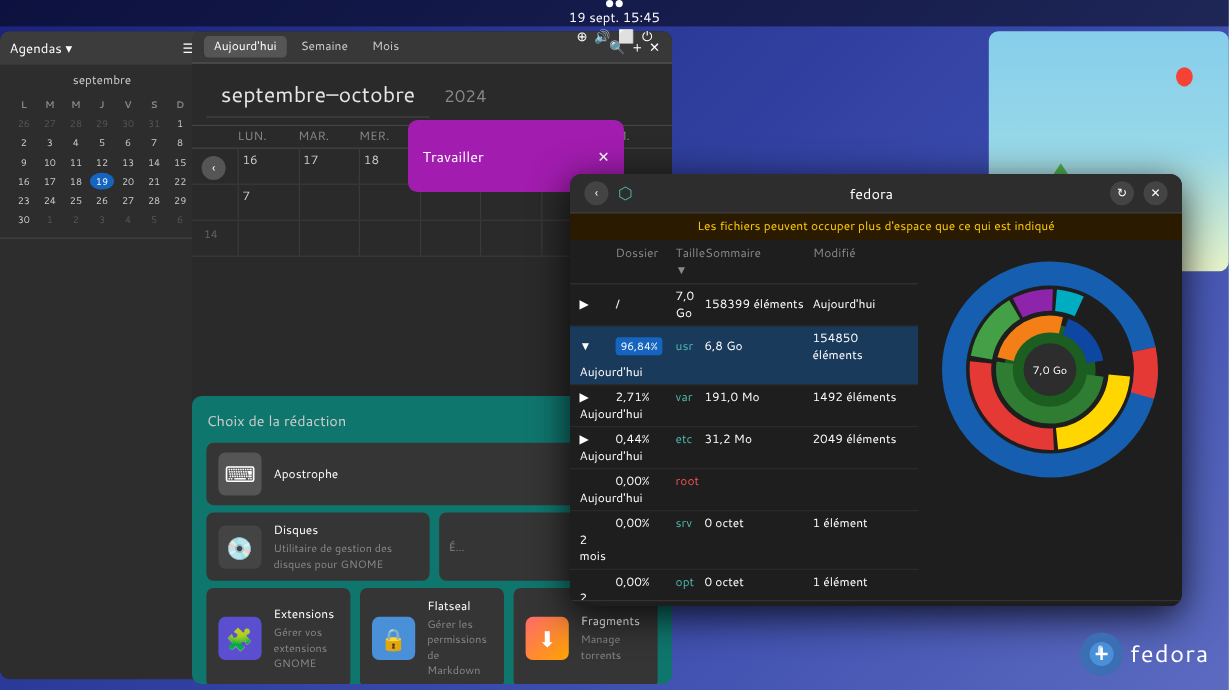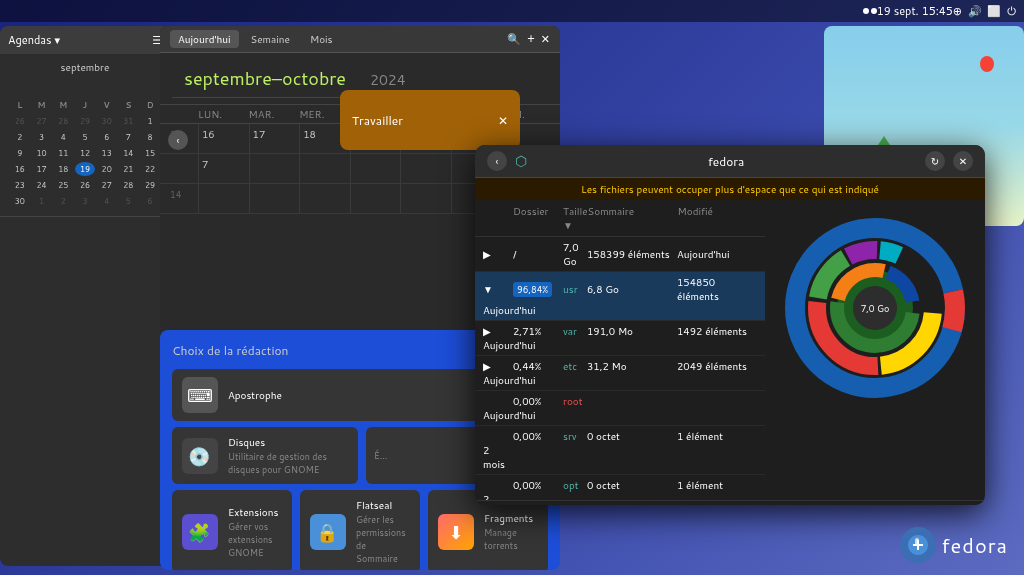--- a/index.html
+++ b/index.html
@@ -15,25 +15,26 @@
     
     .taskbar {
       position: absolute;
       top: 0;
       left: 0;
       right: 0;
       height: 22px;
       background: rgba(0,0,0,0.5);
       display: flex;
       align-items: center;
-      justify-content: flex-end;
+      justify-content: space-between;
       padding: 0 8px;
       z-index: 100;
       font-size: 11px;
       color: #fff;
+      flex-direction: column;
     }
     .taskbar-left { display: flex; align-items: center; gap: 4px; }
     .taskbar-dots { display: flex; gap: 2px; }
     .taskbar-dot { width: 6px; height: 6px; border-radius: 50%; background: #fff; }
     .taskbar-center { font-size: 11px; color: #fff; }
     .taskbar-right { display: flex; align-items: center; gap: 6px; font-size: 11px; }
 
     
     .calendar-window {
       position: absolute;
@@ -56,21 +57,21 @@
       justify-content: space-between;
       font-size: 11px;
     }
     .cal-mini {
       padding: 6px 8px;
       border-bottom: 1px solid #444;
     }
     .cal-mini-title {
       font-size: 10px;
       text-align: center;
-      margin-bottom: 22px;
+      margin-bottom: 4px;
       color: #ccc;
     }
     .cal-mini-grid { width: 100%; }
     .cal-mini-grid th {
       font-size: 8px;
       color: #888;
       text-align: center;
       padding: 1px;
     }
     .cal-mini-grid td {
@@ -122,21 +123,21 @@
       border-radius: 4px;
       color: #ccc;
       cursor: pointer;
     }
     .main-cal-tab.active { background: #555; color: #fff; }
     .main-cal-icons { display: flex; gap: 6px; align-items: center; }
     .main-cal-title-bar {
       padding: 6px 12px;
       font-size: 18px;
       font-weight: 300;
-      color: #bef264;
+      color: #e5e5e5;
       border-bottom: 1px solid #444;
     }
     .main-cal-grid-header {
       display: grid;
       grid-template-columns: 30px repeat(7, 1fr);
       font-size: 10px;
       color: #888;
       padding: 2px 8px;
       border-bottom: 1px solid #444;
     }
@@ -191,21 +192,21 @@
       color: #fff;
     }
 
     
     .apps-panel {
       position: absolute;
       top: 330px;
       left: 160px;
       width: 400px;
       height: 240px;
-      background: #1d4ed8;
+      background: #0f766e;
       border-radius: 8px;
       overflow: hidden;
       z-index: 10;
       padding: 12px;
       color: #fff;
     }
     .apps-panel-title {
       font-size: 12px;
       color: #ccc;
       margin-bottom: 10px;
@@ -237,25 +238,25 @@
     .app-icon.fragments { background: linear-gradient(135deg, #ff6b6b, #ffa500); }
     .app-info { flex: 1; }
     .app-name { font-size: 10px; font-weight: 500; color: #fff; }
     .app-desc { font-size: 9px; color: #888; margin-top: 1px; }
     .apps-row { display: flex; gap: 8px; }
     .apps-row .app-item { flex: 1; }
 
     
     .travailler-popup {
       position: absolute;
-      top: 90px;
+      top: 100px;
       left: 340px;
       width: 180px;
       height: 60px;
-      background: #a16207;
+      background: #a21caf;
       border-radius: 8px;
       z-index: 20;
       display: flex;
       align-items: center;
       justify-content: space-between;
       padding: 0 12px;
       font-size: 12px;
       color: #fff;
     }
 
@@ -632,21 +633,21 @@
       <div class="app-icon ext">🧩</div>
       <div class="app-info">
         <div class="app-name">Extensions</div>
         <div class="app-desc">Gérer vos extensions GNOME</div>
       </div>
     </div>
     <div class="app-item">
       <div class="app-icon flatpak">🔒</div>
       <div class="app-info">
         <div class="app-name">Flatseal</div>
-        <div class="app-desc">Gérer les permissions de Sommaire</div>
+        <div class="app-desc">Gérer les permissions de Markdown</div>
       </div>
     </div>
     <div class="app-item">
       <div class="app-icon fragments">⬇</div>
       <div class="app-info">
         <div class="app-name">Fragments</div>
         <div class="app-desc">Manage torrents</div>
       </div>
     </div>
   </div>

